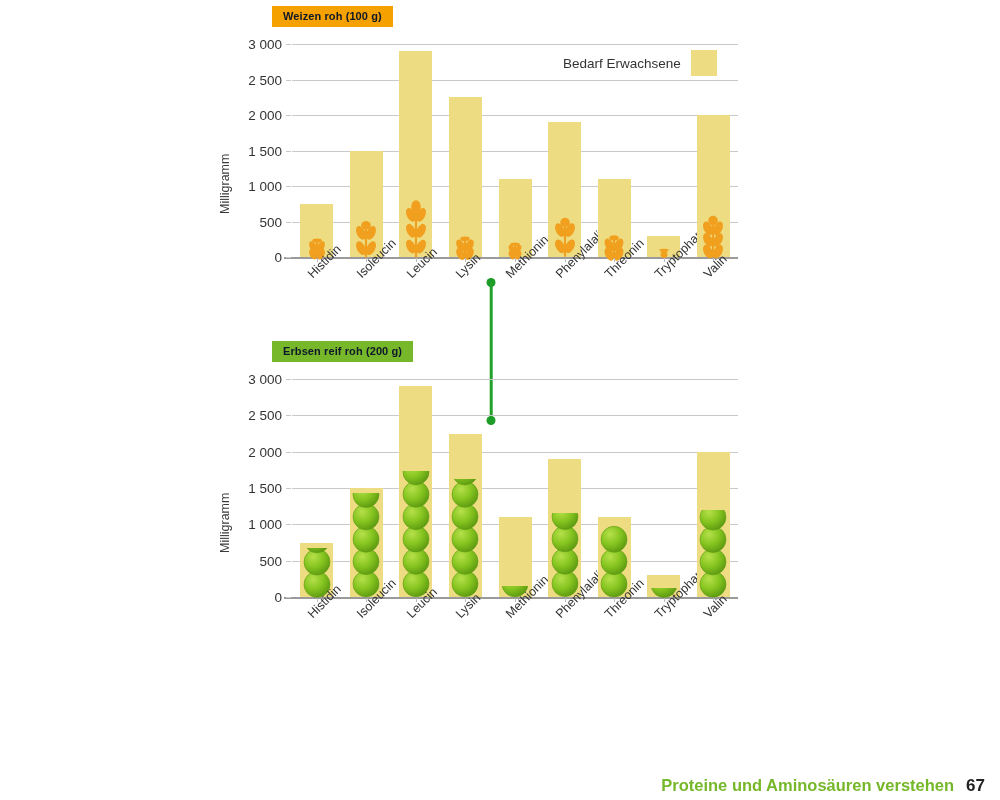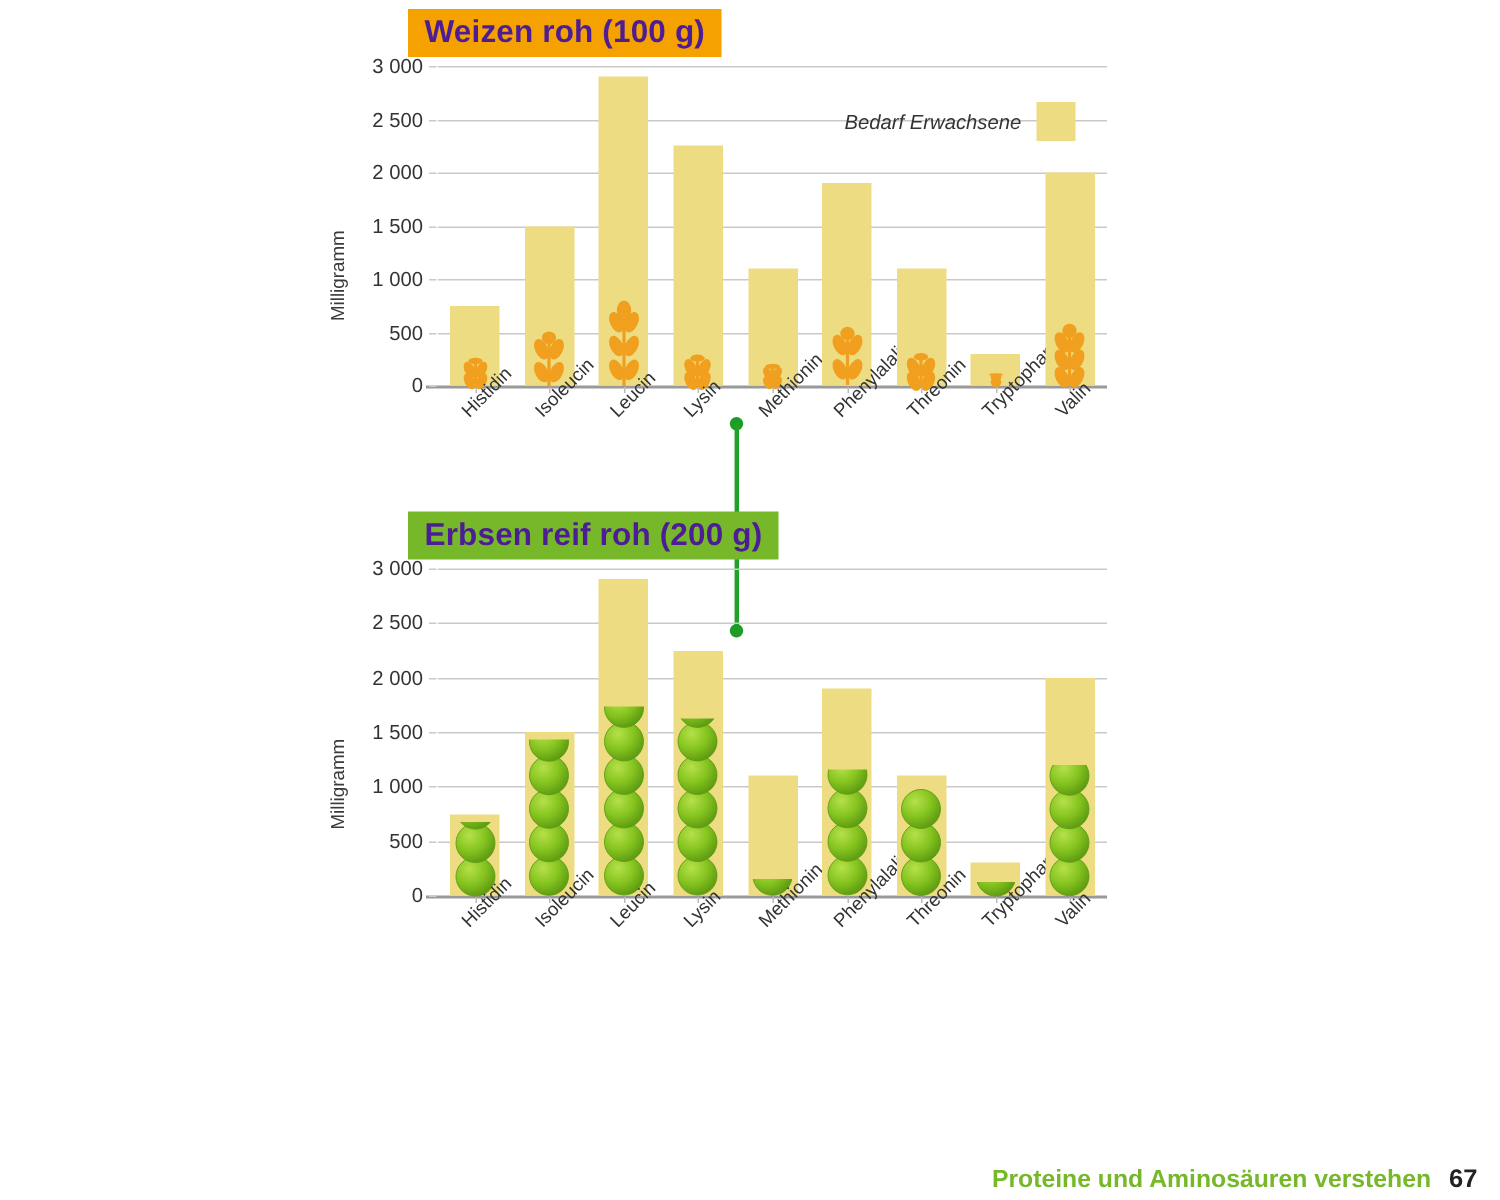--- a/index.html
+++ b/index.html
@@ -6,21 +6,21 @@
   body{
     width:1000px;height:800px;background:#ffffff;
     font-family:"Liberation Sans", sans-serif;
     color:#3b3b3b;overflow:hidden;position:relative;
   }
   .page{position:absolute;inset:0;}
 
   
   .panel{position:absolute;}
   .badge{
-    display:inline-block;color:#4c1d95;font-size:21px;font-weight:bold;
+    display:inline-block;color:#0f172a;font-size:11px;font-weight:bold;
     padding:4px 11px 5px 11px;letter-spacing:.1px;line-height:1.1;
     white-space:nowrap;
   }
   .badge.orange{background:#F5A200;}
   .badge.green{background:#76B82A;}
 
   
   .plot-wrap{position:absolute;}
   .ylabel{
     position:absolute;font-size:12.5px;color:#3b3b3b;
@@ -208,21 +208,21 @@
           <ellipse cx="20.034399999999998" cy="22.9284" rx="4.2223999999999995" ry="7.28" fill="#F0A01E" transform="rotate(26 20.034399999999998 22.9284)"></ellipse>
           <ellipse cx="9.9656" cy="34.5298" rx="4.2223999999999995" ry="7.28" fill="#F0A01E" transform="rotate(-26 9.9656 34.5298)"></ellipse>
           <ellipse cx="20.034399999999998" cy="34.5298" rx="4.2223999999999995" ry="7.28" fill="#F0A01E" transform="rotate(26 20.034399999999998 34.5298)"></ellipse>
           <ellipse cx="15" cy="3.6422999999999996" rx="4.8" ry="4.8564" fill="#F0A01E"></ellipse>
         </svg>
       </div>
       <div class="xtickmark" style="left: 713.222px; top: 258px;"></div>
       <div class="xlab" style="left: 701.222px; top: 271px;">Valin</div>
     </div>
 
-  <div class="legend" style="left:563px;top:68px;font-style:italic;">
+  <div class="legend" style="left:563px;top:50px;">
     <span class="legend-text">Bedarf Erwachsene</span>
     <span class="legend-swatch"></span>
   </div>
 
   <div class="connector" style="left:483px;top:278px;width:16px;height:146px;">
     <div class="dot" style="top:0px;"></div>
     <div class="line" style="top:4px;height:138px;"></div>
     <div class="dot" style="top:138px;"></div>
   </div>
 

